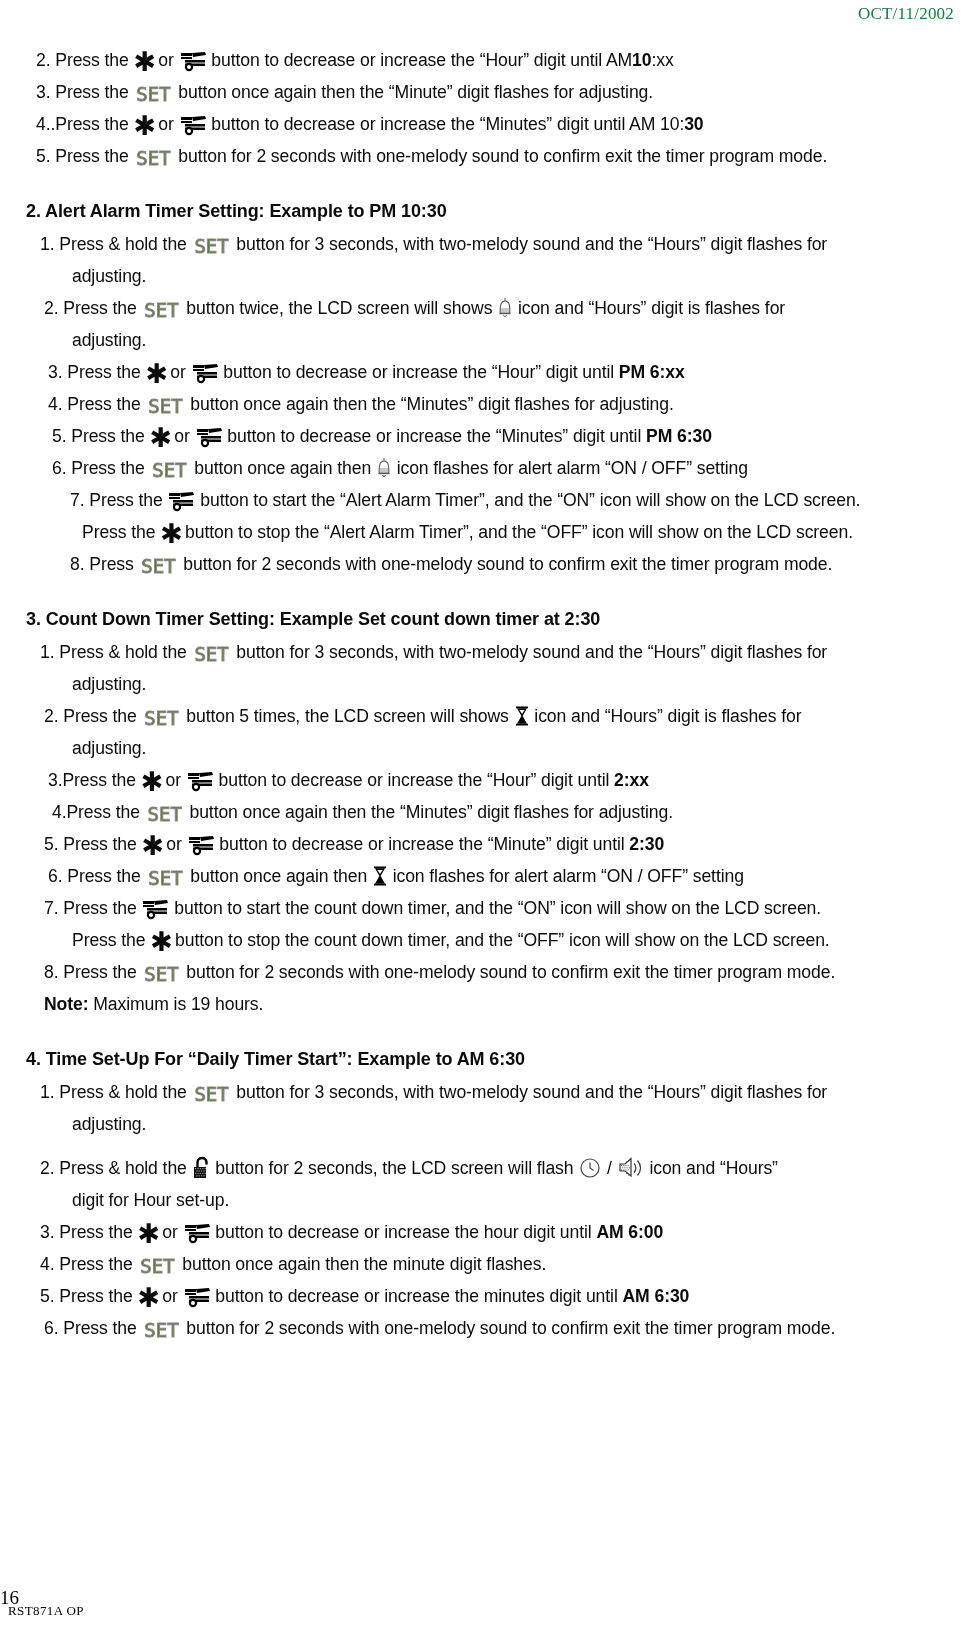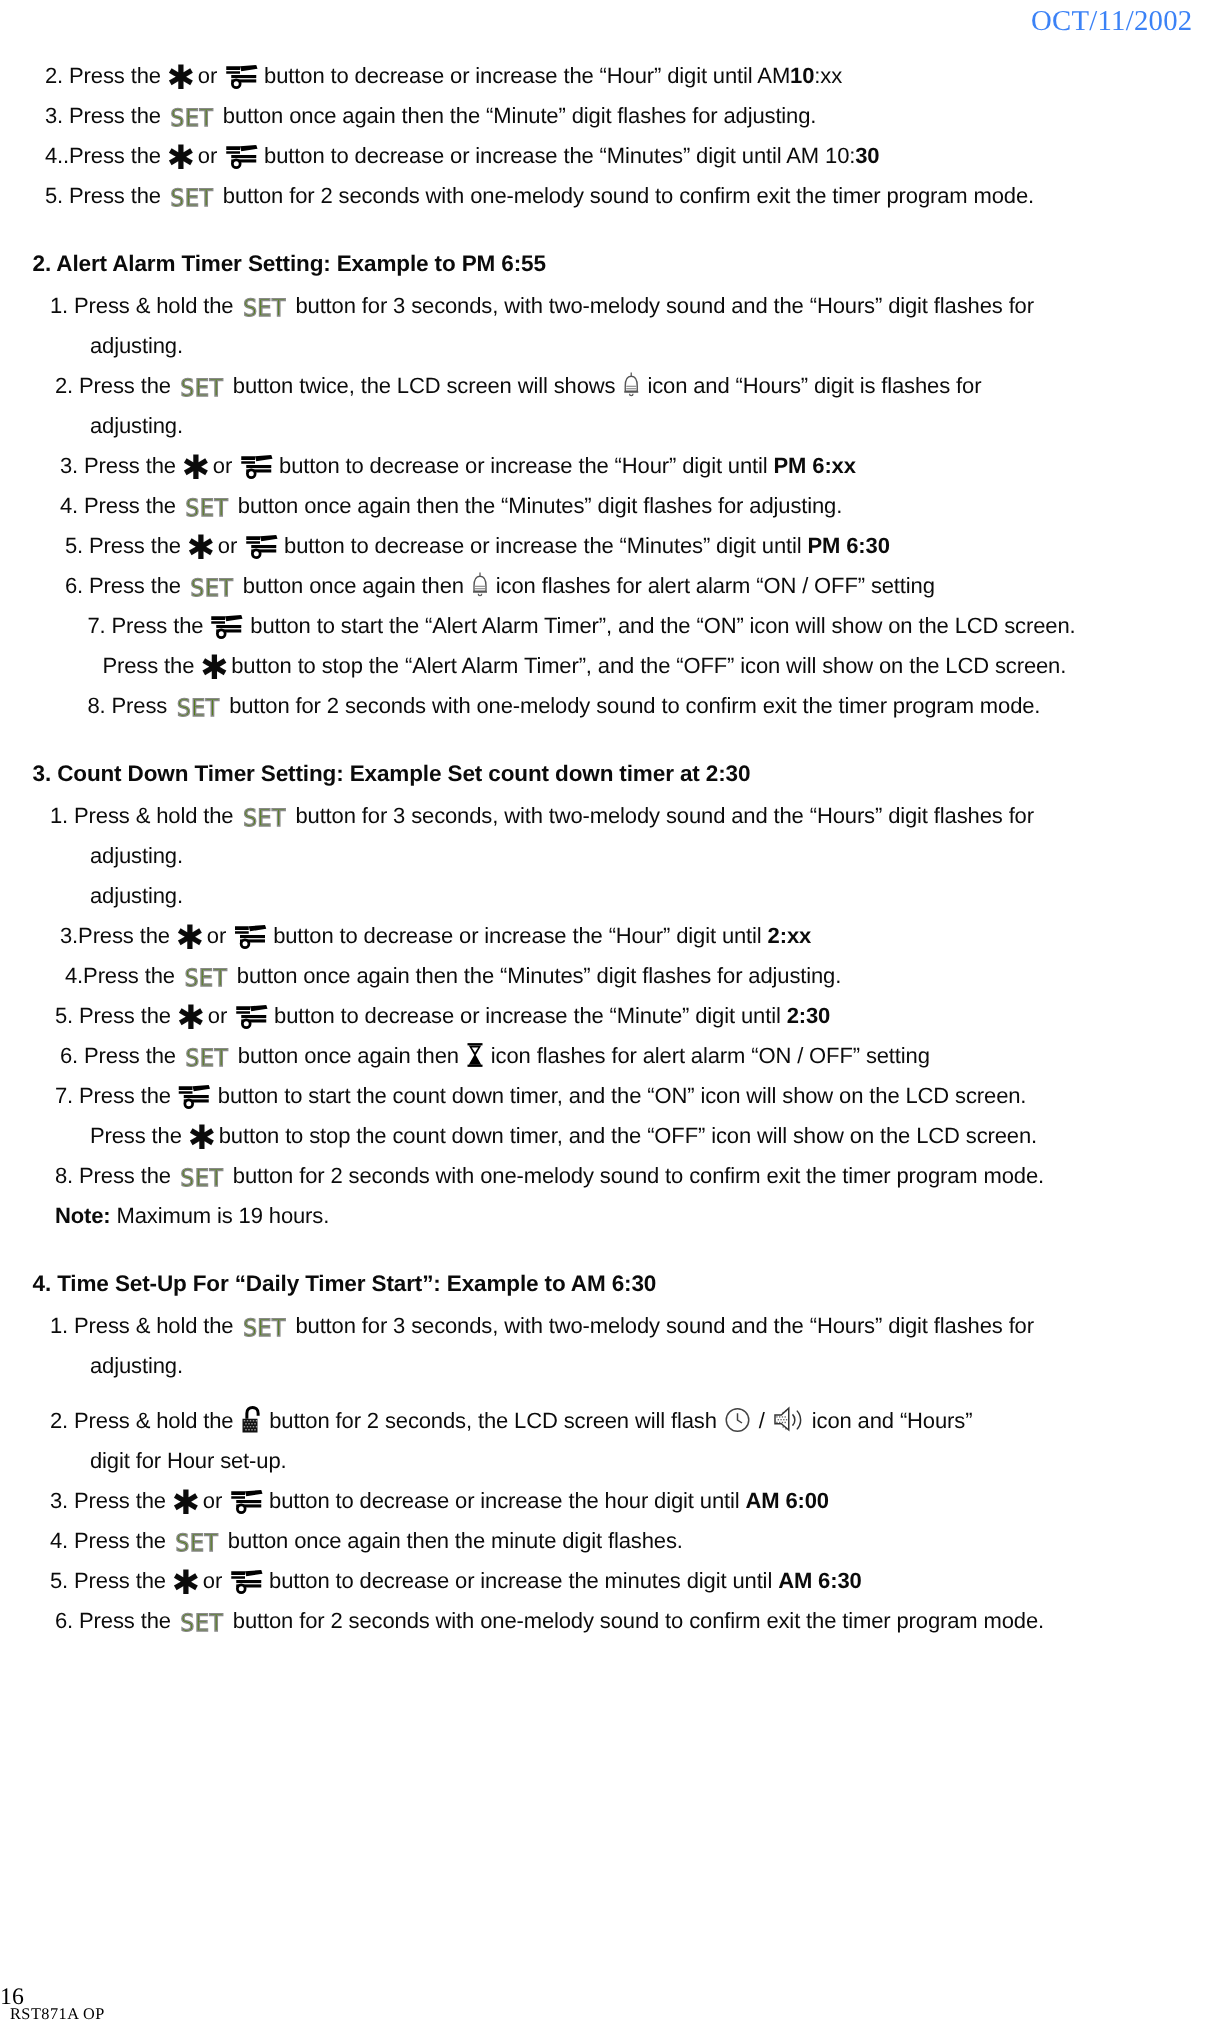--- a/index.html
+++ b/index.html
@@ -21,23 +21,23 @@
     height: 1625px;
     box-sizing: border-box;
   }
 
   
   .doc-date {
     position: absolute;
     top: 4px;
     right: 14px;
     font-family: "Liberation Serif", serif;
-    font-size: 23px;
+    font-size: 17px;
     letter-spacing: 0.2px;
-    color: #3b82f6;
+    color: #15803d;
   }
 
   
   .content {
     position: absolute;
     top: 44px;
     left: 0;
     width: 968px;
   }
 
@@ -193,21 +193,21 @@
             <circle cx="10" cy="17" r="2" fill="#fff"></circle>
           </svg></span><span> button to decrease or increase the “Minutes” digit until AM 10:</span><b>30</b>
     </div>
 
     <div class="line ind10">
       <span>5. Press the </span><span class="ico ico-set">SET</span><span> button for 2 seconds with one-melody sound to confirm exit the timer program mode.</span>
     </div>
 
     <div class="gap-md"></div>
 
-    <div class="line sec-head ind0">2. Alert Alarm Timer Setting: Example to PM 6:55</div>
+    <div class="line sec-head ind0">2. Alert Alarm Timer Setting: Example to PM 10:30</div>
 
     <div class="line ind14">
       <span>1. Press &amp; hold the </span><span class="ico ico-set">SET</span><span> button for 3 seconds, with two-melody sound and the “Hours” digit flashes for</span>
     </div>
     <div class="line ind46">adjusting.</div>
 
     <div class="line ind18">
       <span>2. Press the </span><span class="ico ico-set">SET</span><span> button twice, the LCD screen will shows </span><span class="ico ico-bell"><svg viewBox="0 0 16 24" width="16" height="24">
             <path d="M8 2 L8 5" stroke="#666" stroke-width="1.1" fill="none"></path>
             <path d="M8 5 C4.2 5 3.2 9 3.2 13 L3.2 17 L12.8 17 L12.8 13 C12.8 9 11.8 5 8 5 Z" fill="none" stroke="#555" stroke-width="1.1"></path>
@@ -279,20 +279,28 @@
 
     <div class="gap-md"></div>
 
     <div class="line sec-head ind0">3. Count Down Timer Setting: Example Set count down timer at 2:30</div>
 
     <div class="line ind14">
       <span>1. Press &amp; hold the </span><span class="ico ico-set">SET</span><span> button for 3 seconds, with two-melody sound and the “Hours” digit flashes for</span>
     </div>
     <div class="line ind46">adjusting.</div>
 
+    <div class="line ind18">
+      <span>2. Press the </span><span class="ico ico-set">SET</span><span> button 5 times, the LCD screen will shows </span><span class="ico ico-hourglass"><svg viewBox="0 0 16 22" width="16" height="22">
+            <rect x="2" y="1.5" width="12" height="1.8" fill="#000"></rect>
+            <path d="M3 3.3 L13 3.3 L8.6 11 L13 18.7 L3 18.7 L7.4 11 Z" fill="#000"></path>
+            <rect x="2" y="18.7" width="12" height="1.8" fill="#000"></rect>
+            <path d="M5.4 5 L10.6 5 L8 9 Z" fill="#fff"></path>
+          </svg></span><span> icon and “Hours” digit is flashes for</span>
+    </div>
     <div class="line ind46">adjusting.</div>
 
     <div class="line ind22">
       <span>3.Press the </span><span class="ico ico-star">✱</span><span> or </span><span class="ico ico-mower"><svg viewBox="0 0 28 22" width="28" height="22">
             <rect x="2" y="3" width="11" height="3" fill="#000"></rect>
             <rect x="2" y="7" width="11" height="2" fill="#000"></rect>
             <path d="M13 3 L26 2 L27 5 L14 7 Z" fill="#000"></path>
             <rect x="6" y="10" width="20" height="2.5" fill="#000"></rect>
             <rect x="6" y="13.5" width="20" height="2.5" fill="#000"></rect>
             <circle cx="10" cy="17" r="4.2" fill="#000"></circle>

